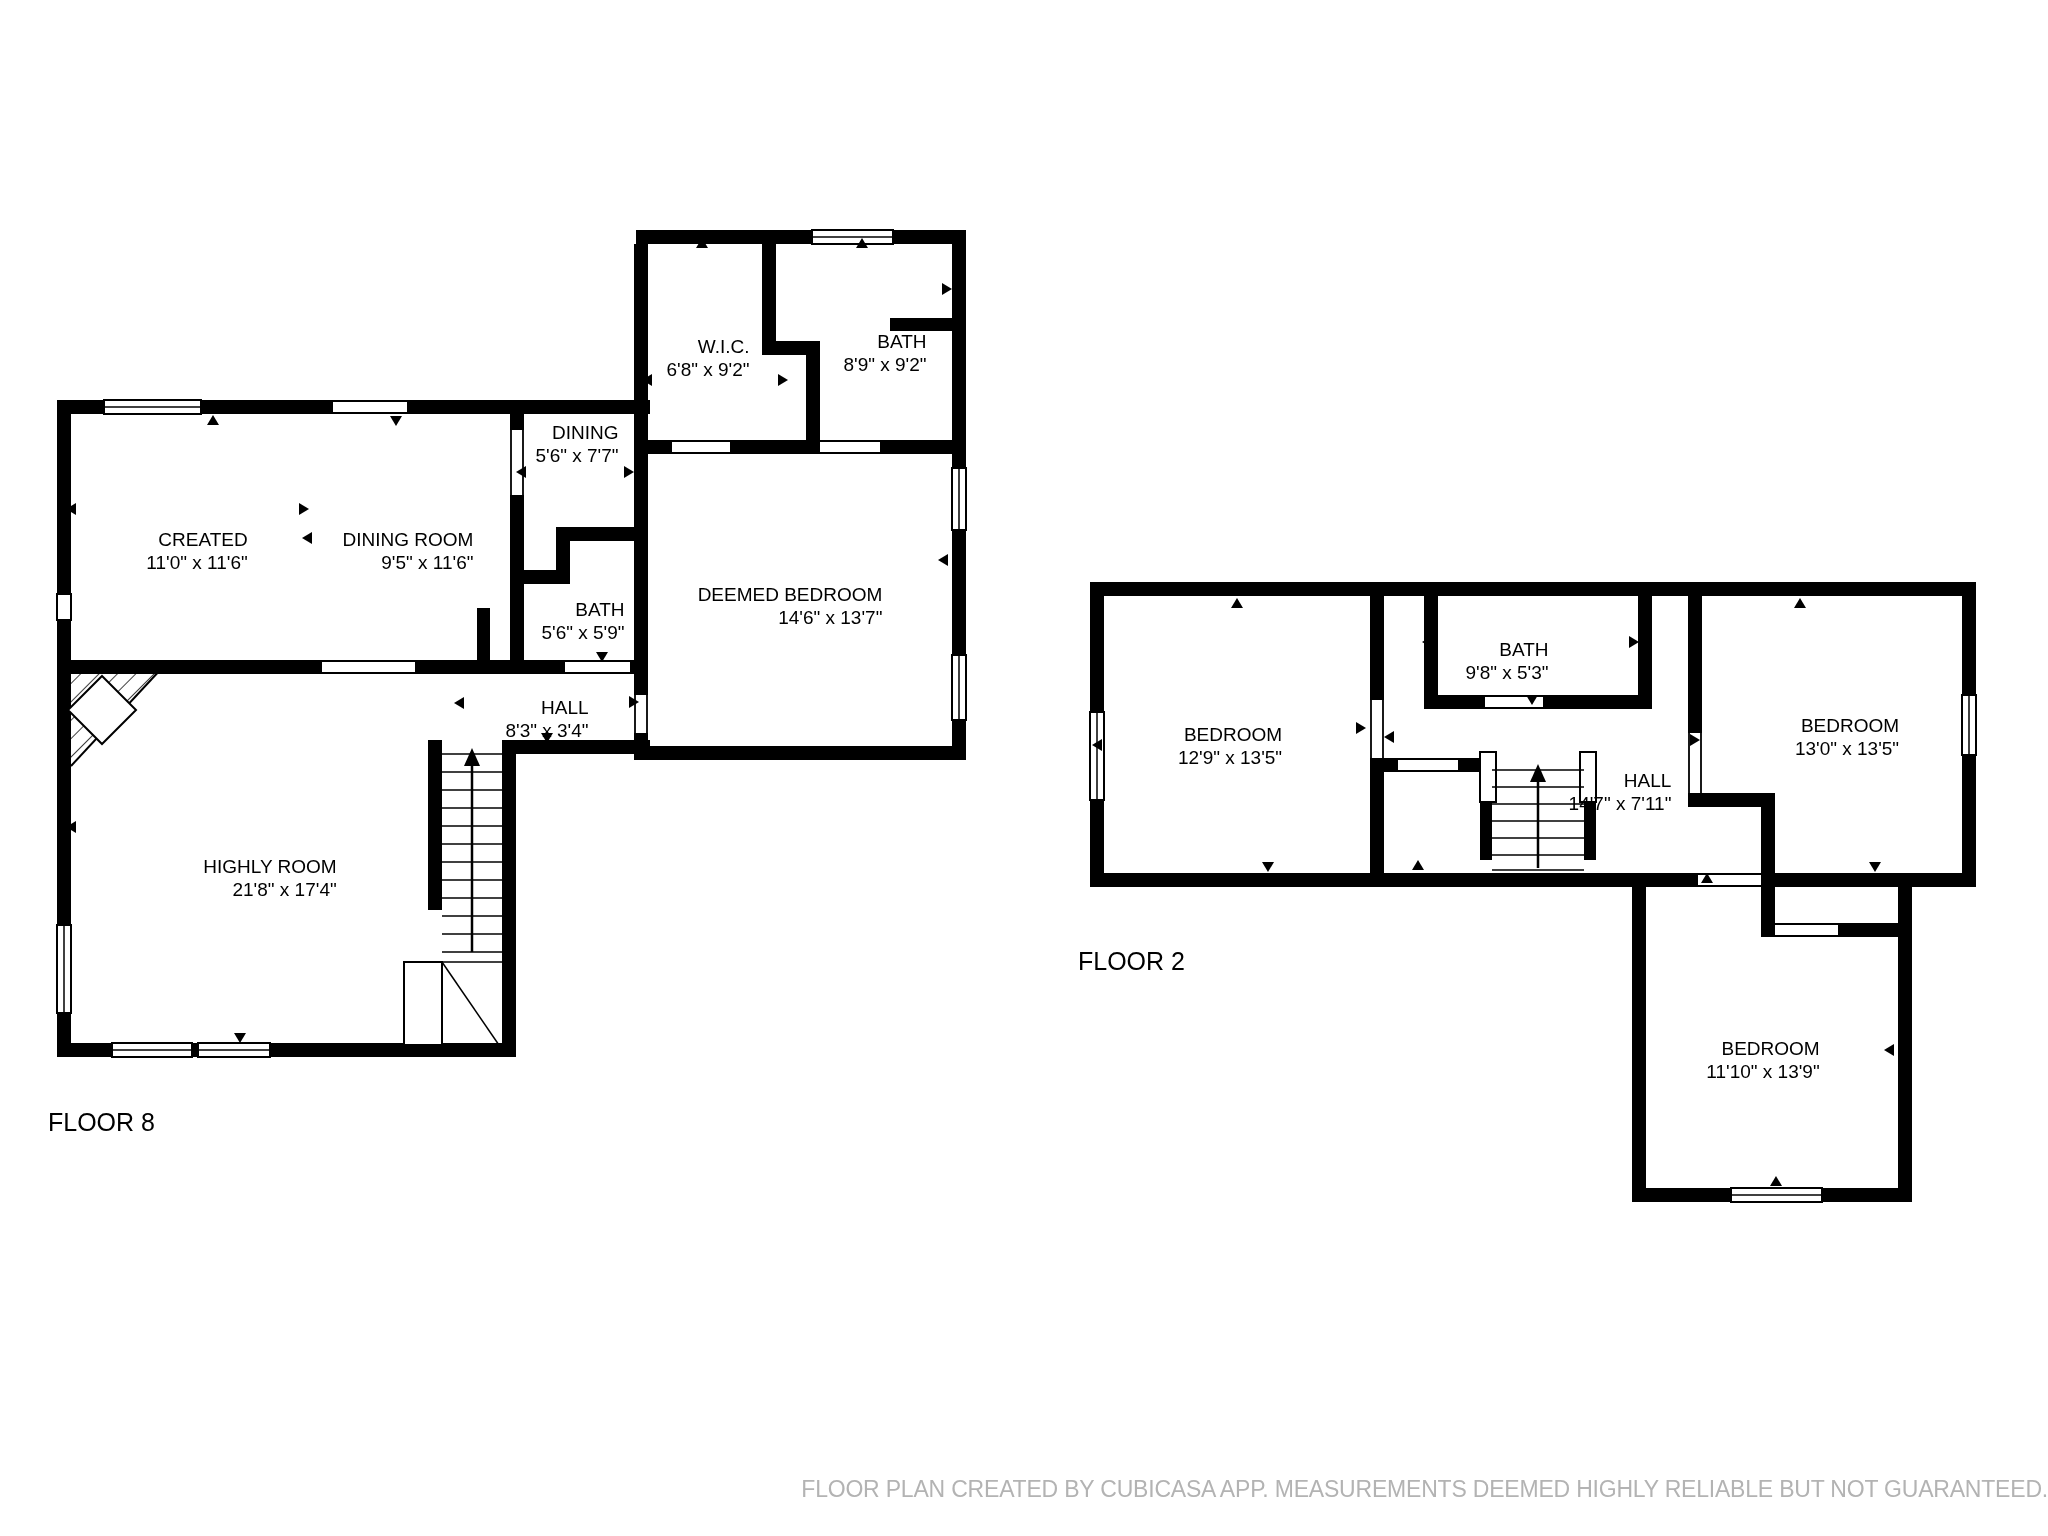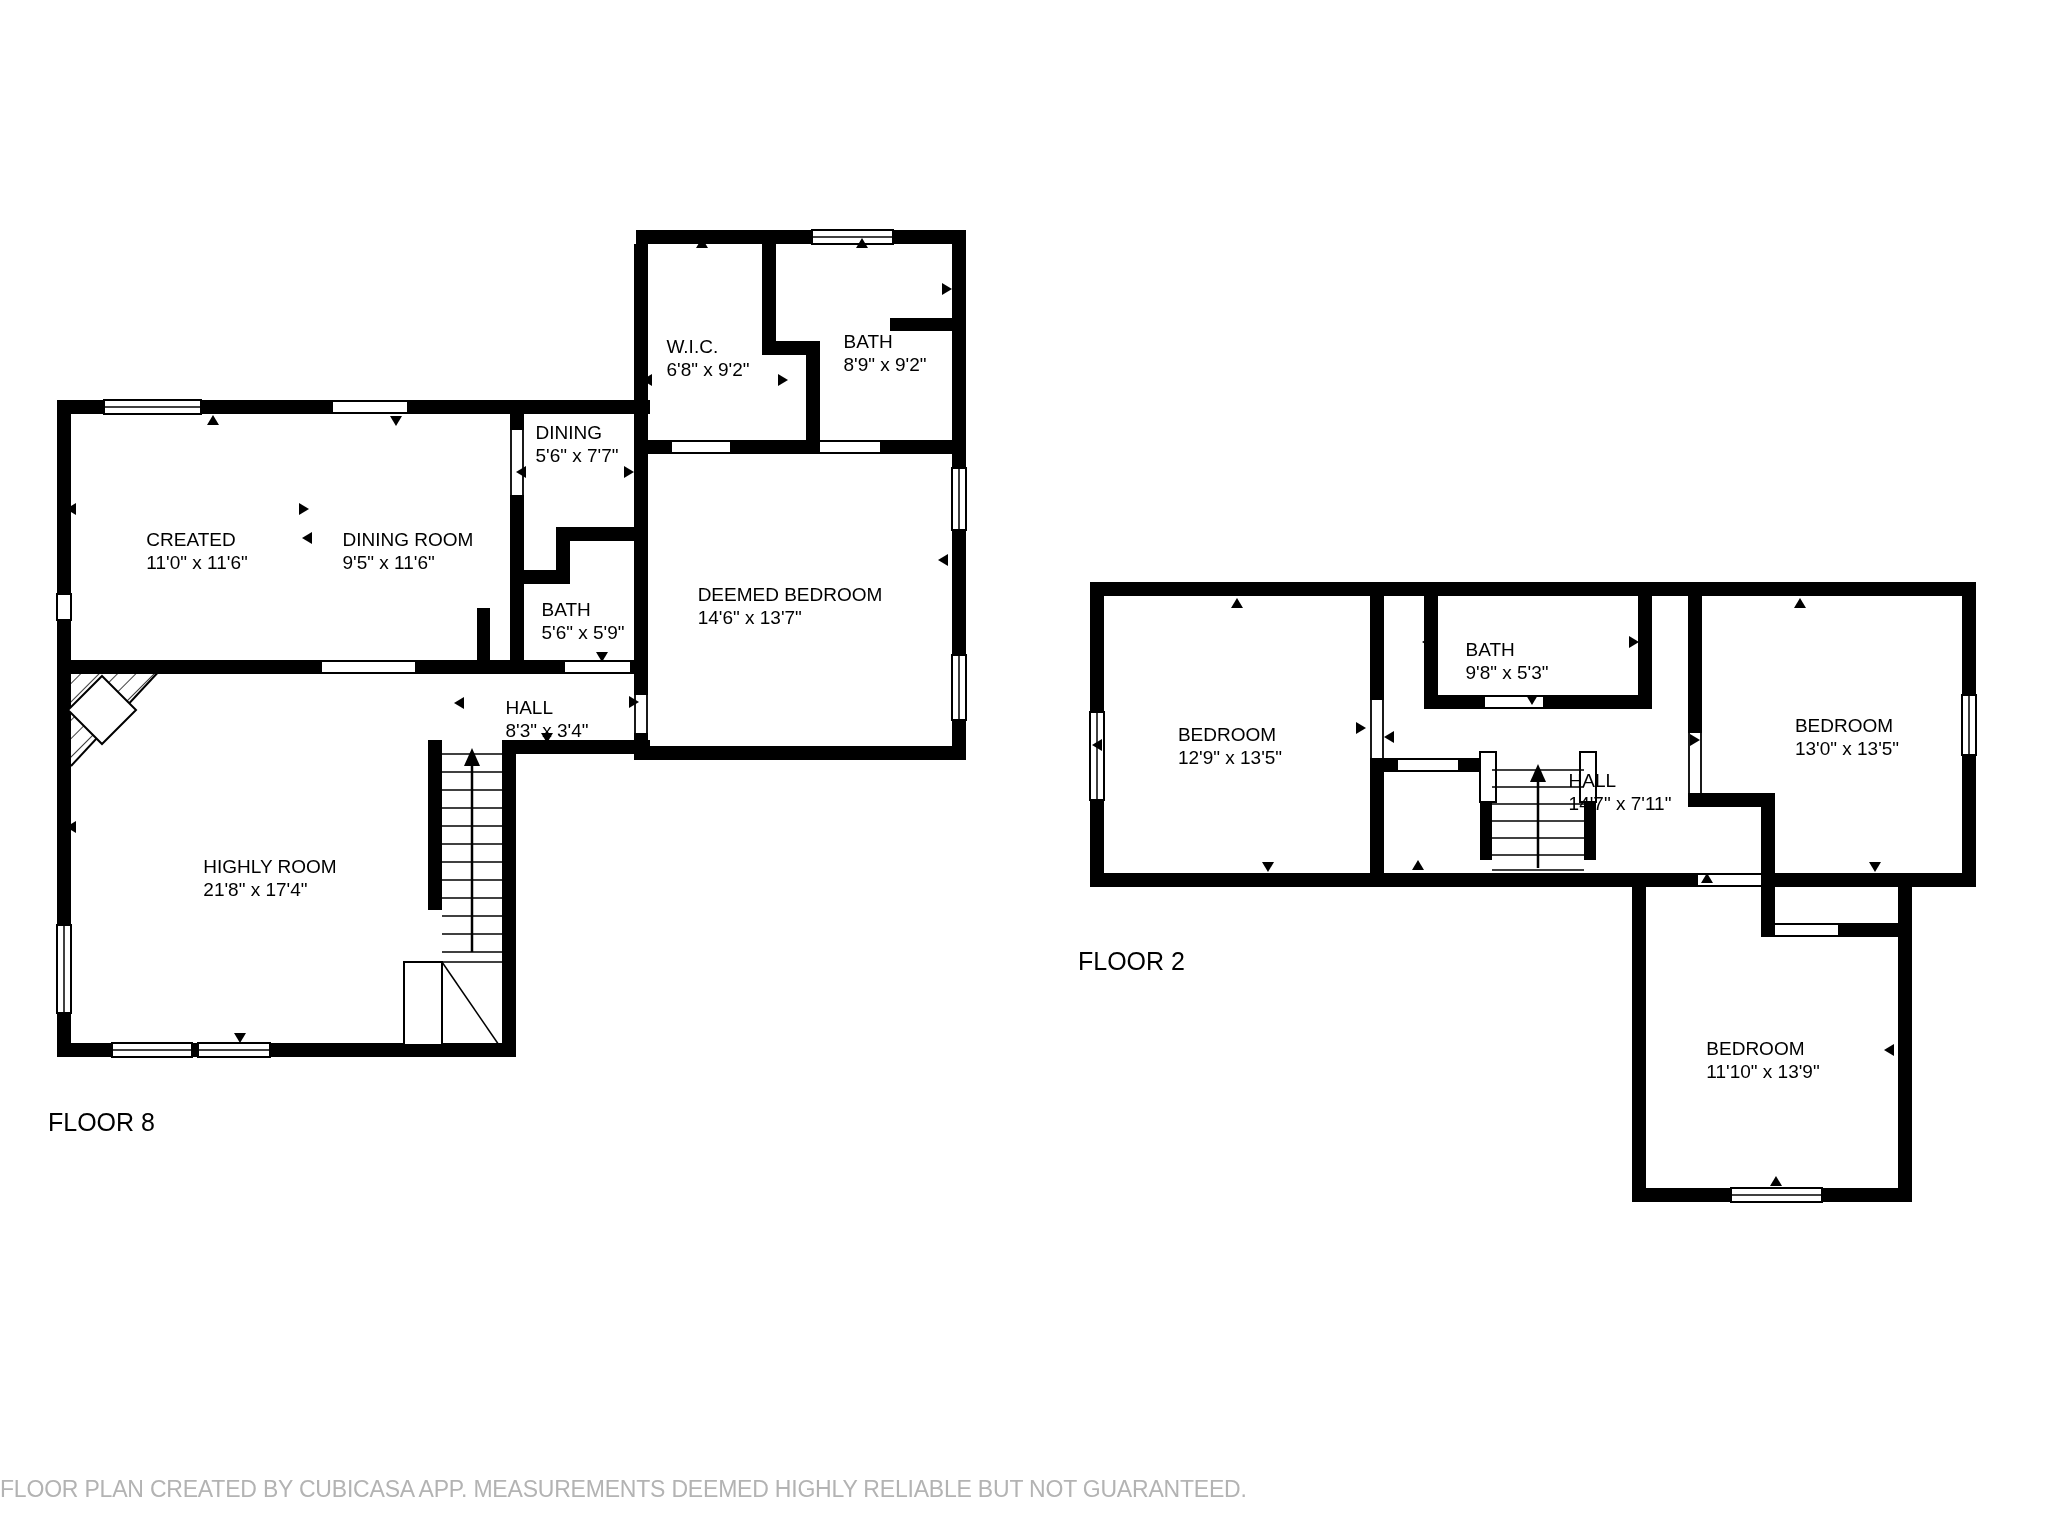--- a/index.html
+++ b/index.html
@@ -10,28 +10,28 @@
   .plan svg{position:absolute;left:0;top:0;}
   .wall{fill:#000000;}
   .winrect{fill:#ffffff;stroke:#000000;stroke-width:2;}
   .winline{stroke:#000000;stroke-width:1.5;}
   .tread{stroke:#000000;stroke-width:1.5;fill:none;}
   .thresh{stroke:#000000;stroke-width:1.8;}
   .stair-arrow{stroke:#000000;stroke-width:2.5;fill:none;}
   .tri{fill:#000000;}
   .room-label{
     position:absolute;transform:translate(-50%,-50%);
-    text-align:left;white-space:nowrap;color:#000000;
+    text-align:right;white-space:nowrap;color:#000000;
     font-size:19px;line-height:23px;
   }
   .floor-label{
     position:absolute;color:#000000;font-size:25px;white-space:nowrap;
   }
   .footer{
-    position:absolute;left:0;right:0;top:1476px;text-align:left;
+    position:absolute;left:0;right:0;top:1476px;text-align:right;
     font-size:23px;letter-spacing:-0.2px;color:#b3b3b3;white-space:nowrap;
   }
 </style>
 </head>
 <body>
 
 <div class="plan">
 
   <svg width="2048" height="1536" viewBox="0 0 2048 1536">
     <defs>

